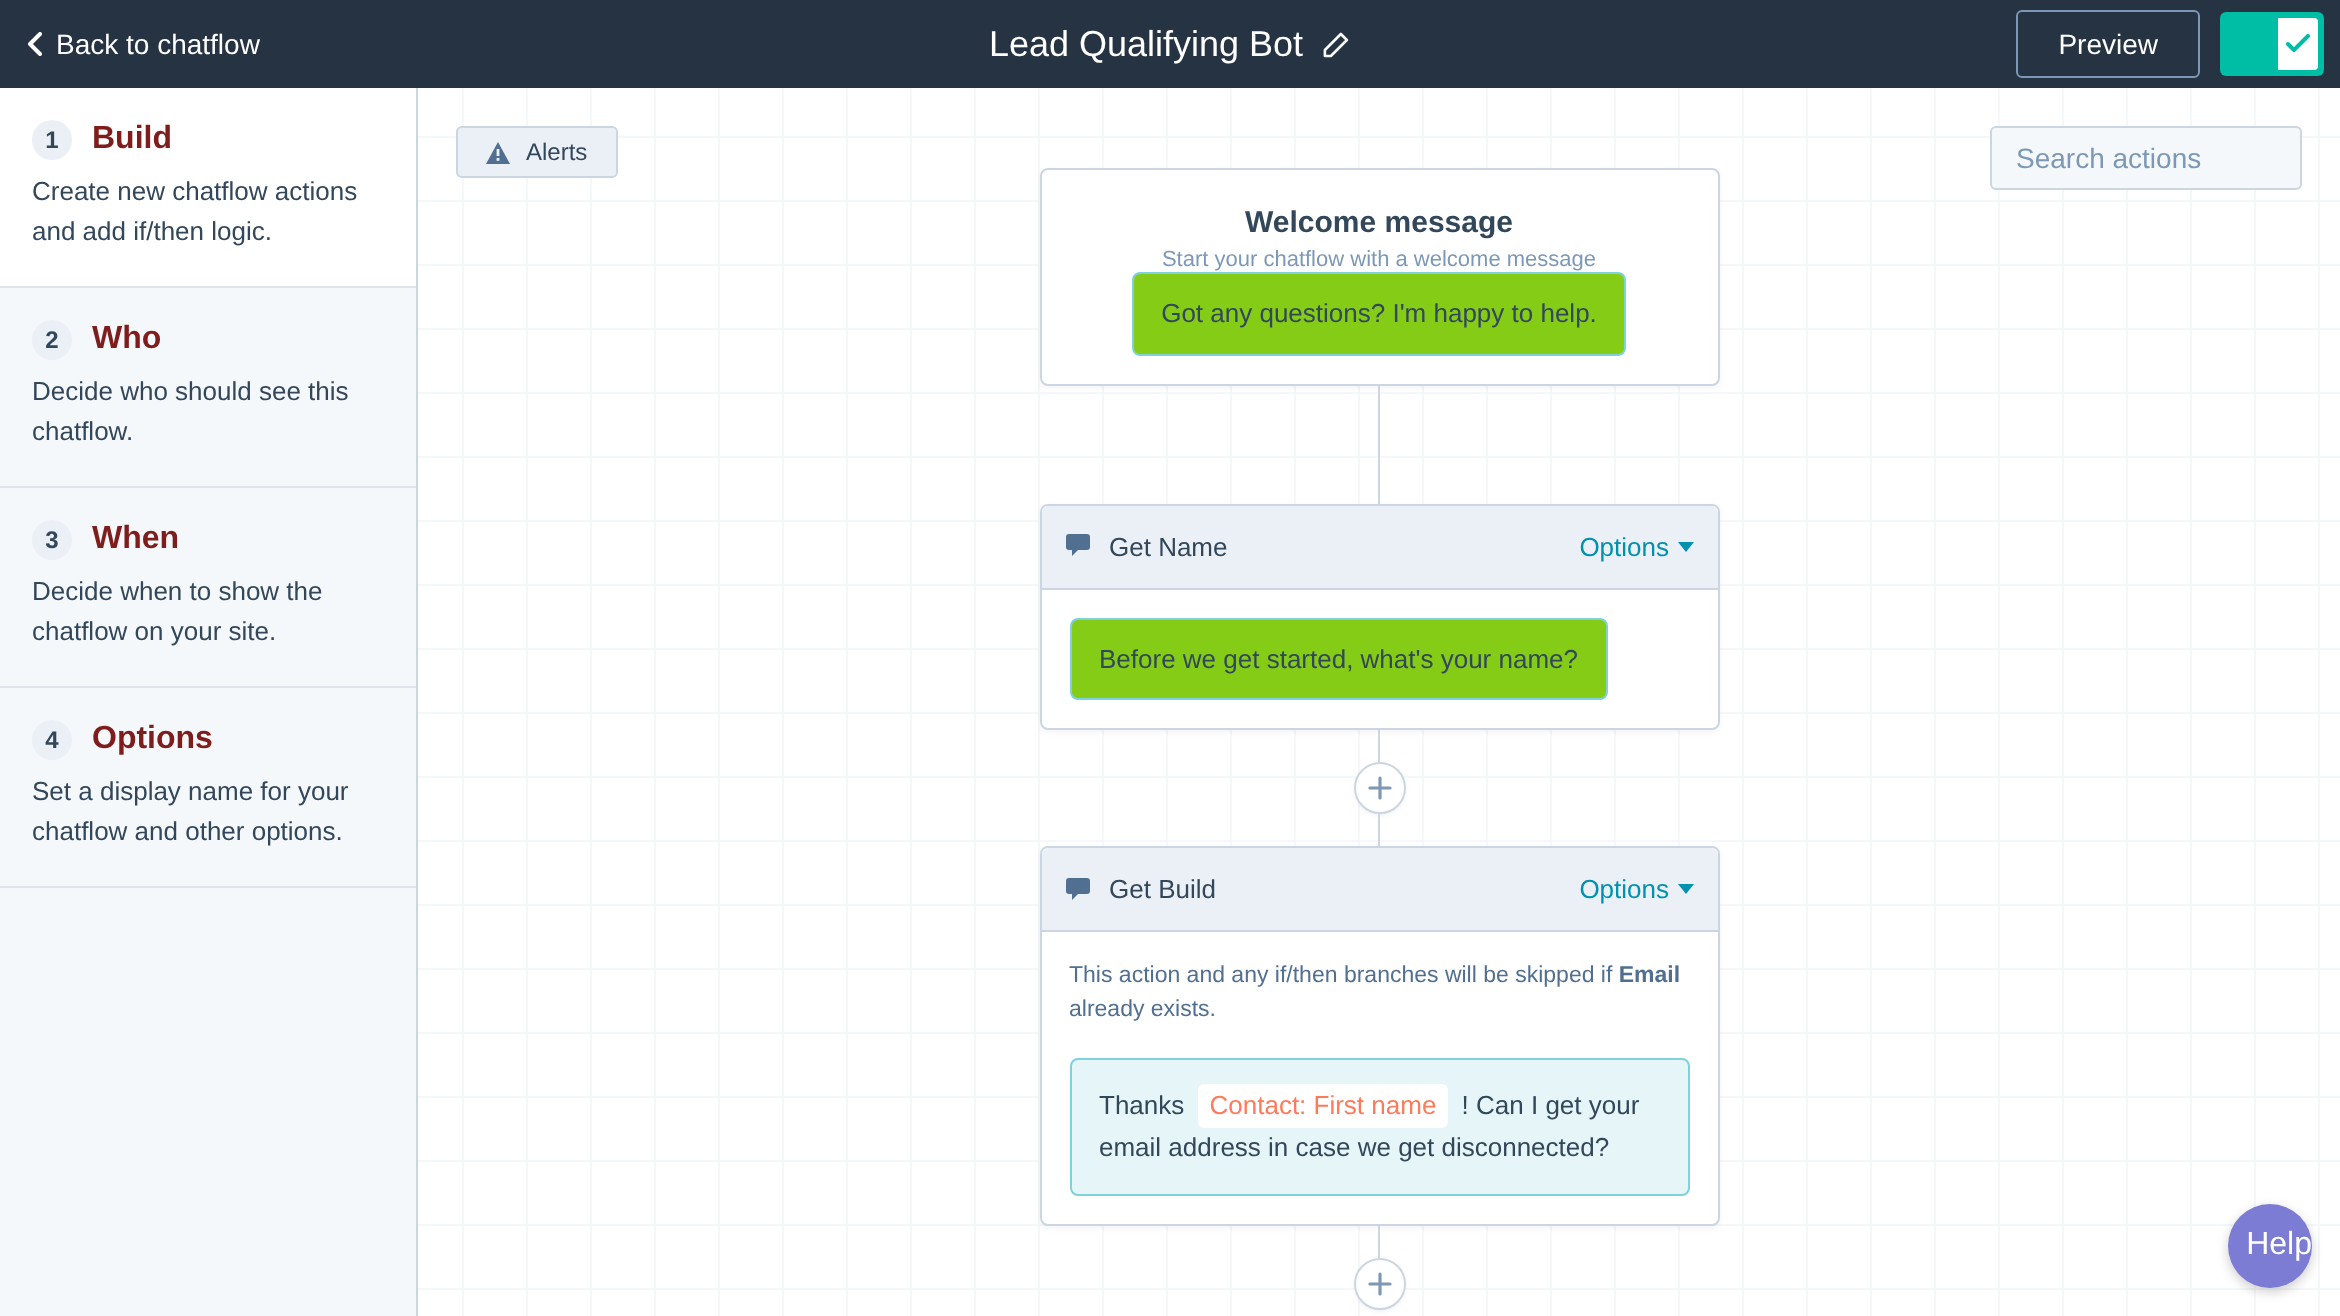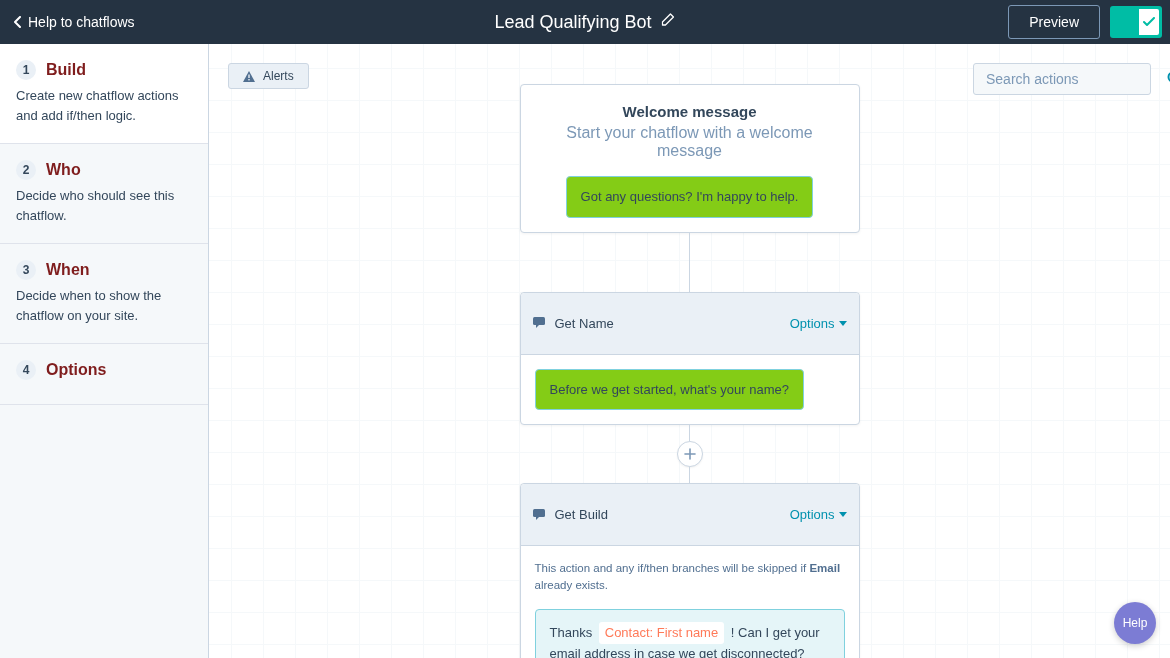--- a/index.html
+++ b/index.html
@@ -1,81 +1,81 @@
 <!DOCTYPE html>
 <html><head>
 <meta charset="utf-8">
 <style>
 * { box-sizing: border-box; margin: 0; padding: 0; }
 body { font-family: -apple-system, BlinkMacSystemFont, "Segoe UI", Helvetica, Arial, sans-serif; background: #fff; color: #33475b; width: 1170px; height: 658px; overflow: hidden; }
 
 
 .header { background: #253342; height: 44px; display: flex; align-items: center; padding: 0 8px; color: #fff; position: relative; }
 .back-link { display: flex; align-items: center; gap: 6px; font-size: 14px; cursor: pointer; padding-left: 6px; }
-.header-title-wrap { position: absolute; left: 50%; transform: translateX(-50%); display: flex; gap: 10px; }
+.header-title-wrap { position: absolute; left: 50%; transform: translateX(-50%); display: flex; align-items: center; gap: 10px; }
 .header-title { font-size: 18px; font-weight: 500; }
 .header-right { margin-left: auto; display: flex; gap: 10px; align-items: center; }
 .btn-preview { background: transparent; border: 1px solid #7c98b6; color: #fff; padding: 8px 20px; border-radius: 3px; font-size: 14px; cursor: pointer; margin-left: 15px; }
 .btn-save { background: #00bda5; width: 52px; height: 32px; border-radius: 3px; display: flex; align-items: center; justify-content: flex-end; cursor: pointer; }
 .btn-save-inner { background: #fff; width: 20px; height: 26px; margin-right: 3px; border-radius: 0px 2px 2px 0px; display: flex; align-items: center; justify-content: center; }
 
 
 .body { display: flex; height: calc(658px - 44px); }
 .sidebar { width: 209px; border-right: 1px solid #cbd6e2; background: #f5f8fa; }
 .step { padding: 16px 16px 18px 16px; border-bottom: 1px solid #dfe3eb; cursor: pointer; }
 .step.active { background: #fff; }
 .step-head { display: flex; align-items: center; gap: 10px; margin-bottom: 6px; }
 .step-num { background: #eaf0f6; color: #33475b; font-weight: 600; font-size: 12px; width: 20px; height: 20px; border-radius: 50%; display: flex; align-items: center; justify-content: center; }
 .step-title { font-size: 16px; font-weight: 600; color: #7f1d1d; }
 .step-desc { font-size: 13px; line-height: 1.5; color: #33475b; }
 
 .canvas { flex: 1; position: relative; background-image: linear-gradient(#f5f8fa 1px, transparent 1px), linear-gradient(90deg, #f5f8fa 1px, transparent 1px); background-size: 32px 32px; background-position: -10px 24px; overflow: hidden; }
 
 .alerts { position: absolute; top: 19px; left: 19px; background: #eaf0f6; border: 1px solid #cbd6e2; border-radius: 3px; padding: 5px 14px; font-size: 12px; color: #33475b; display: flex; align-items: center; gap: 8px; cursor: pointer; }
 
-.search-wrap { position: absolute; top: 19px; right: 19px; width: 178px; background: #f5f8fa; border: 1px solid #cbd6e2; border-radius: 3px; display: flex; align-items: flex-start; padding: 7px 12px; }
+.search-wrap { position: absolute; top: 19px; right: 19px; width: 156px; background: #f5f8fa; border: 1px solid #cbd6e2; border-radius: 3px; display: flex; align-items: flex-start; padding: 7px 12px; }
 .search-wrap input { border: none; background: transparent; outline: none; font-size: 14px; color: #33475b; flex: 1; }
 .search-wrap input::placeholder { color: #7c98b6; }
 
 .flow { position: absolute; left: 50%; transform: translateX(-50%); top: 40px; width: 320px; display: flex; flex-direction: column; align-items: center; }
 
 .node { width: 340px; background: #fff; border: 1px solid #cbd6e2; border-radius: 4px; box-shadow: 0 1px 3px rgba(0,0,0,0.05); }
 .node-welcome { text-align: center; padding: 18px 16px 14px; }
 .node-welcome-title { font-weight: 600; font-size: 15px; margin-bottom: 4px; color: #33475b; }
-.node-welcome-sub { font-size: 16px; color: #7c98b6; margin-bottom: 16px; }
+.node-welcome-sub { font-size: 11px; color: #7c98b6; }
 .bubble { background: #84cc16; border: 1px solid #7fd1de; border-radius: 4px; padding: 10px 14px; font-size: 13px; line-height: 1.5; color: #33475b; text-align: left; display: inline-block; }
 .node-welcome .bubble { margin: 0 auto; }
 
-.node-action-header { background: #eaf0f6; border-bottom: 1px solid #cbd6e2; padding: 23px 12px; display: flex; align-items: center; gap: 8px; border-radius: 4px 4px 0 0; }
+.node-action-header { background: #eaf0f6; border-bottom: 1px solid #cbd6e2; padding: 13px 12px; display: flex; align-items: center; gap: 8px; border-radius: 4px 4px 0 0; }
 .node-action-title { font-size: 13px; font-weight: 500; color: #33475b; flex: 1; }
 .node-options { font-size: 13px; color: #0091ae; cursor: pointer; display: flex; align-items: center; gap: 4px; }
 .node-body { padding: 14px 14px; }
 .node-note { font-size: 11.5px; color: #516f90; line-height: 1.5; margin-bottom: 14px; }
 .node-note strong { font-weight: 600; }
 .bubble-full { background: #e5f5f8; border: 1px solid #7fd1de; border-radius: 4px; padding: 12px 14px; font-size: 13px; line-height: 1.6; color: #33475b; }
 .token { background: #fff; color: #ff7a59; border-radius: 3px; padding: 1px 6px; font-size: 13px; margin: 0 3px; display: inline-block; }
 
 .connector { width: 1px; background: #cbd6e2; }
 .add-btn { width: 26px; height: 26px; border-radius: 50%; background: #fff; border: 1px solid #cbd6e2; display: flex; align-items: center; justify-content: center; color: #7c98b6; font-size: 18px; cursor: pointer; box-shadow: 0 1px 2px rgba(0,0,0,0.05); }
 
-.help-fab { position: absolute; bottom: 14px; right: 14px; width: 42px; height: 42px; border-radius: 50%; background: #7c7cd4; color: #fff; display: flex; align-items: center; justify-content: center; font-size: 12px; font-weight: 500; cursor: pointer; box-shadow: 0 2px 6px rgba(0,0,0,0.2); }
+.help-fab { position: absolute; bottom: 14px; right: 14px; width: 42px; height: 42px; border-radius: 50%; background: #7c7cd4; color: #fff; display: flex; align-items: center; justify-content: flex-end; font-size: 16px; font-weight: 500; cursor: pointer; box-shadow: 0 2px 6px rgba(0,0,0,0.2); }
 
 svg { display: block; }
 </style>
 </head>
 <body>
 
 <div class="header">
   <div class="back-link">
     <span>
       <svg width="8" height="12" viewBox="0 0 8 12">
           <path d="M6 1 L1 6 L6 11" stroke="#fff" stroke-width="2" fill="none" stroke-linecap="round" stroke-linejoin="round"></path>
         </svg>
     </span>
-    <span>Help to chatflows</span>
+    <span>Back to chatflow</span>
   </div>
   <div class="header-title-wrap">
     <span class="header-title">Lead Qualifying Bot</span>
     <span>
       <svg width="14" height="14" viewBox="0 0 14 14">
           <path d="M1 13 L1 10 L9 2 L12 5 L4 13 Z M9 2 L12 5" stroke="#fff" stroke-width="1.3" fill="none" stroke-linejoin="round"></path>
         </svg>
     </span>
   </div>
   <div class="header-right">
@@ -111,20 +111,21 @@
         <span class="step-num">3</span>
         <span class="step-title">When</span>
       </div>
       <div class="step-desc">Decide when to show the chatflow on your site.</div>
     </div>
     <div class="step">
       <div class="step-head">
         <span class="step-num">4</span>
         <span class="step-title">Options</span>
       </div>
+      <div class="step-desc">Set a display name for your chatflow and other options.</div>
     </div>
   </div>
 
   <div class="canvas">
     <div class="alerts">
       <span>
         <svg width="12" height="11" viewBox="0 0 12 11">
             <path d="M6 0 L12 11 L0 11 Z" fill="#516f90"></path>
             <rect x="5.3" y="3.5" width="1.4" height="3.5" fill="#eaf0f6"></rect>
             <rect x="5.3" y="8" width="1.4" height="1.4" fill="#eaf0f6"></rect>

